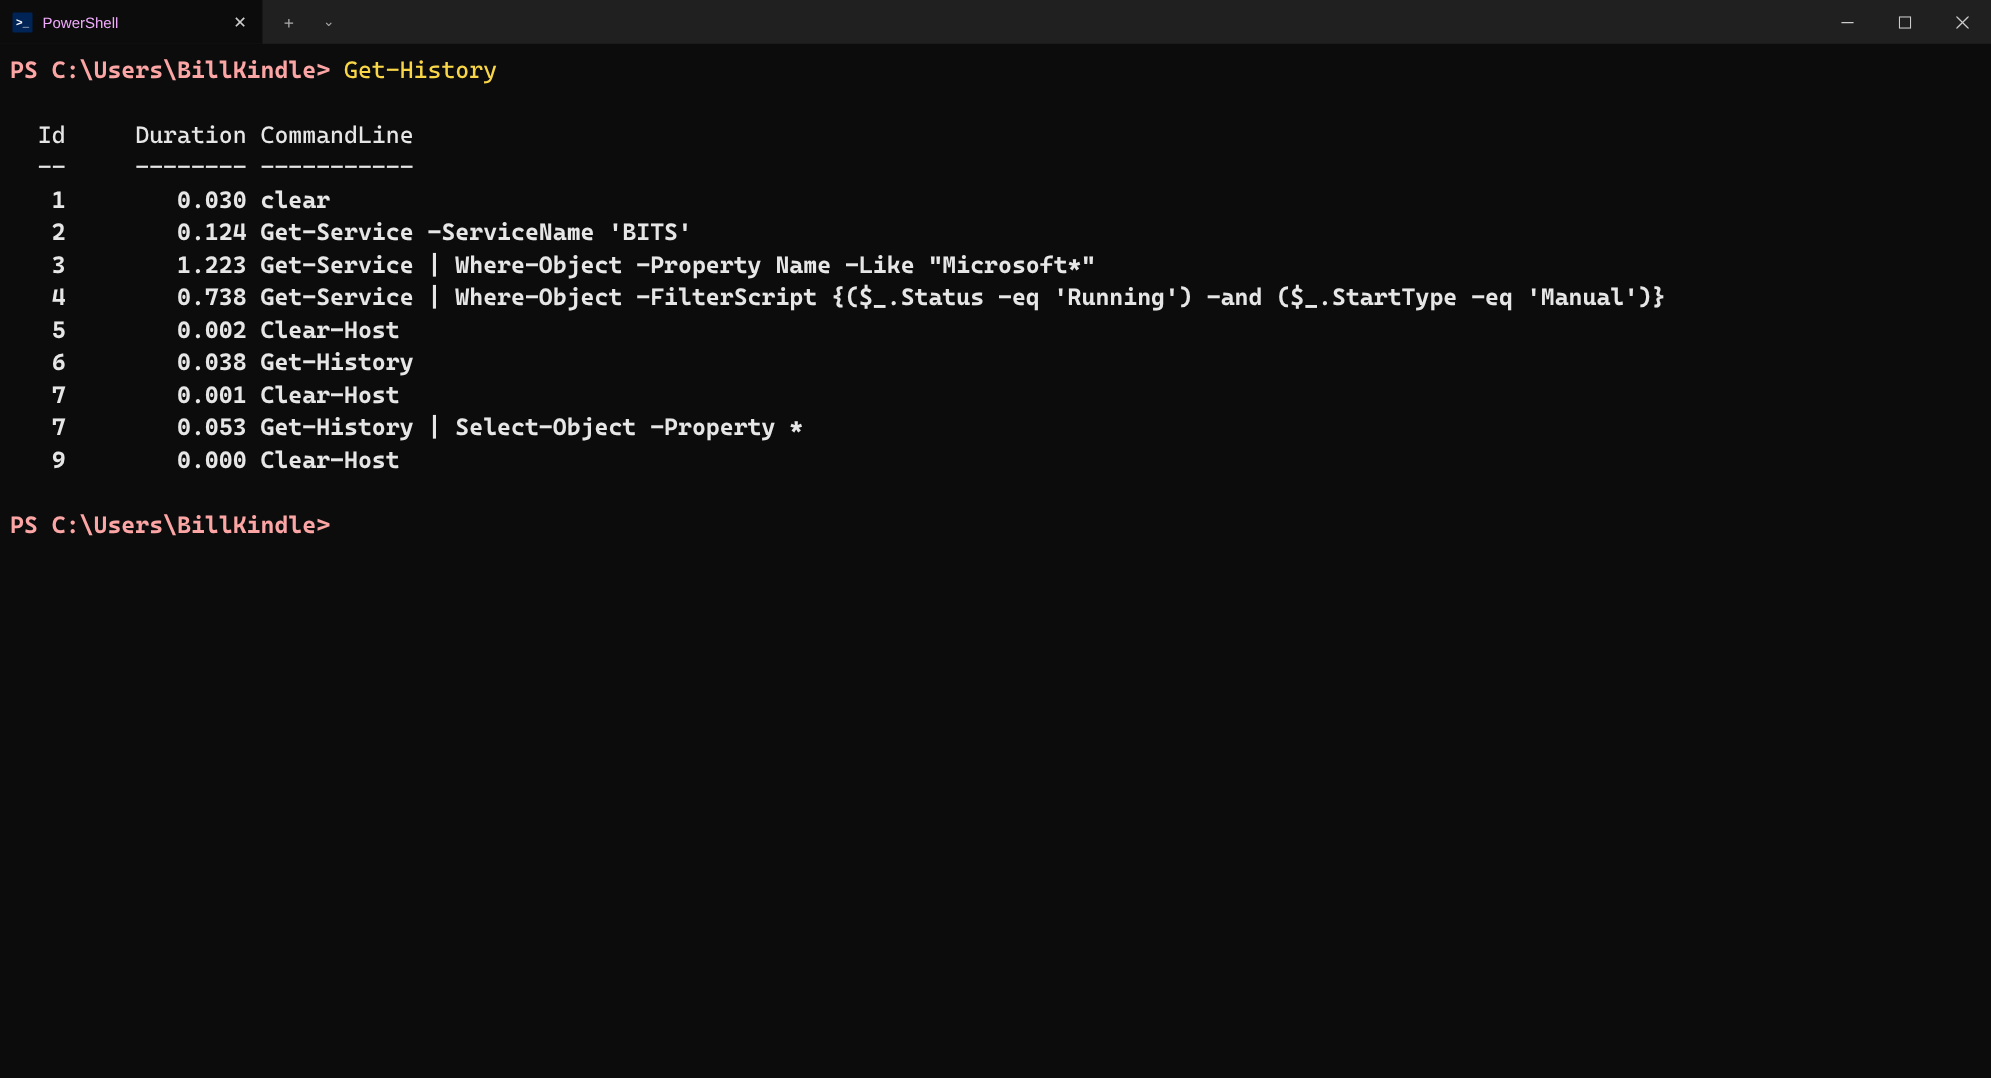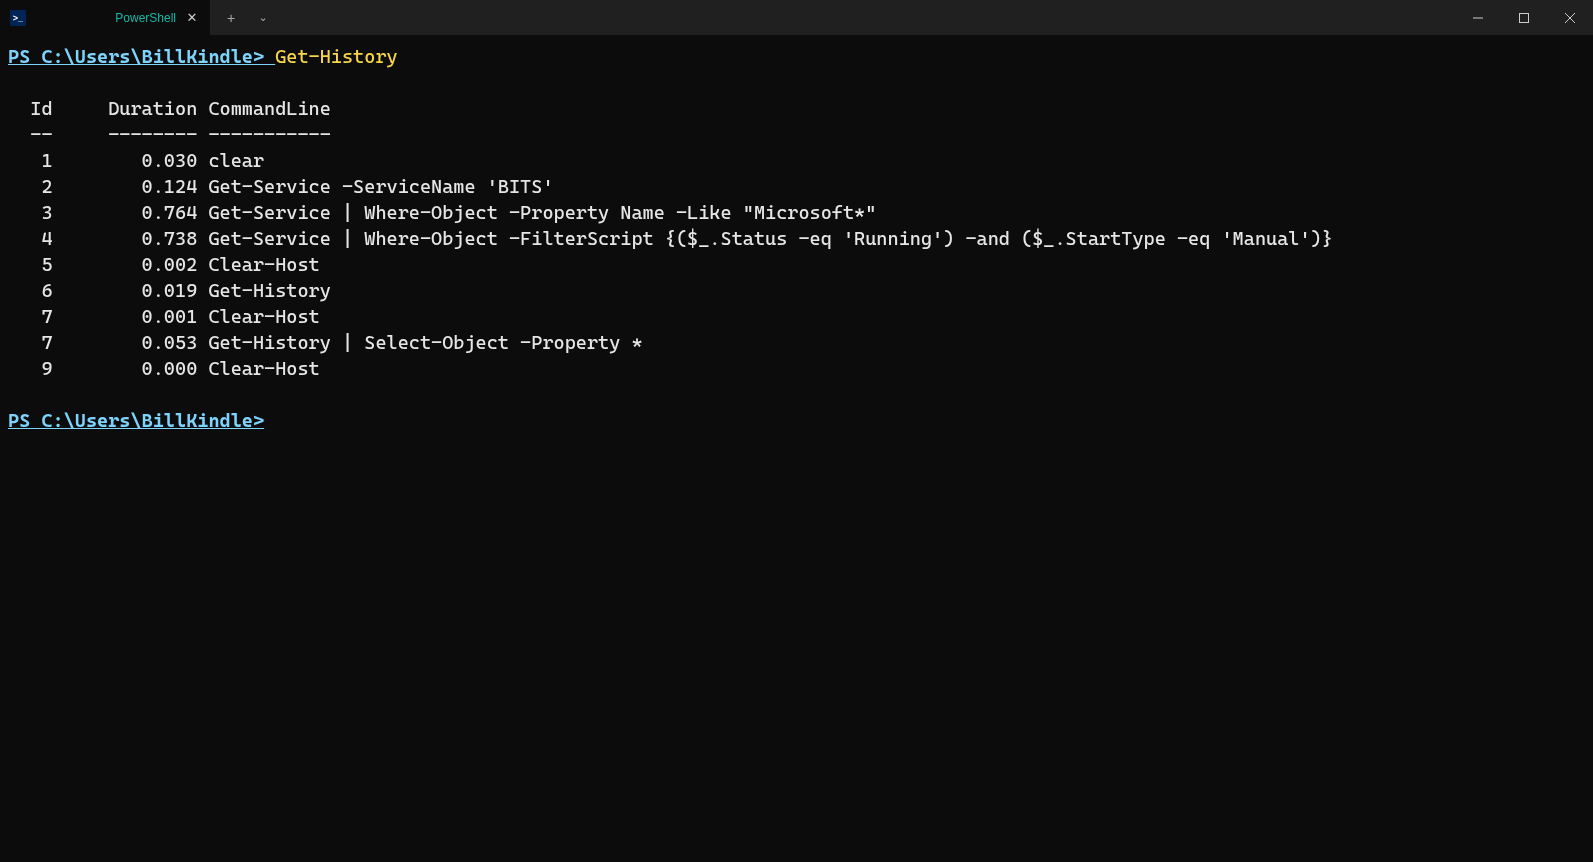--- a/index.html
+++ b/index.html
@@ -1,32 +1,32 @@
 <!DOCTYPE html>
 <html><head>
 <meta charset="utf-8">
 <style>
   * { margin:0; padding:0; box-sizing:border-box; }
   html,body { width:1593px; height:862px; background:#0c0c0c; overflow:hidden; font-family:Consolas,'Cascadia Mono',monospace; }
   .titlebar { height:35px; background:#202020; display:flex; align-items:stretch; color:#ccc; font-family:"Segoe UI",sans-serif; font-size:12px; }
   .tab { display:flex; align-items:center; gap:8px; padding:0 10px 0 10px; background:#0c0c0c; min-width:210px; position:relative; }
   .tab-icon { width:16px; height:16px; background:#012456; display:flex; align-items:center; justify-content:center; color:#fff; font-size:9px; font-weight:bold; border-radius:1px; }
-  .tab-title { flex:1; color:#14b8a6;text-align:right; }
+  .tab-title { flex:1; color:#f0abfc; }
   .tab-close { width:16px; height:16px; display:flex; align-items:center; justify-content:center; color:#ccc; cursor:pointer; font-size:13px; }
   .tab-actions { display:flex; align-items:center; gap:2px; padding-left:6px; }
   .tab-btn { width:30px; height:35px; display:flex; align-items:center; justify-content:center; color:#aaa; cursor:pointer; font-size:14px; }
   .spacer { flex:1; }
   .win-controls { display:flex; }
   .win-btn { width:46px; height:35px; display:flex; align-items:center; justify-content:center; color:#ccc; cursor:pointer; }
   .win-btn svg { stroke:#ccc; fill:none; }
   .terminal { padding:8px 8px; color:#d6d6d6; font-size:19px; line-height:26px; white-space:pre; }
-  .prompt { color:#7dd3fc; font-weight:bold;text-decoration:underline; }
+  .prompt { color:#fca5a5; font-weight:bold; }
   .cmd { color:#f8d648; font-weight:normal; }
   .hdr { color:#e6e6e6; font-weight:normal; }
-  .row { color:#e6e6e6; font-weight:normal; }
+  .row { color:#e6e6e6; font-weight:bold; }
 </style>
 </head>
 <body>
 
 <div class="titlebar">
   <div class="tab">
     <span class="tab-icon">&gt;_</span>
     <span class="tab-title">PowerShell</span>
     <span class="tab-close">✕</span>
   </div>
@@ -54,22 +54,22 @@
     </div>
   </div>
 </div>
 
 <div class="terminal"><span class="prompt">PS C:\Users\BillKindle&gt; </span><span class="cmd">Get-History</span>
 
 <span class="hdr" id="hdrline">  Id     Duration CommandLine</span>
 <span class="hdr" id="sepline">  --     -------- -----------</span>
 <span id="rows"><span class="row">   1        0.030 clear</span>
 <span class="row">   2        0.124 Get-Service -ServiceName 'BITS'</span>
-<span class="row">   3        0.764 Get-Service | Where-Object -Property Name -Like "Microsoft*"</span>
+<span class="row">   3        1.223 Get-Service | Where-Object -Property Name -Like "Microsoft*"</span>
 <span class="row">   4        0.738 Get-Service | Where-Object -FilterScript {($_.Status -eq 'Running') -and ($_.StartType -eq 'Manual')}</span>
 <span class="row">   5        0.002 Clear-Host</span>
-<span class="row">   6        0.019 Get-History</span>
+<span class="row">   6        0.038 Get-History</span>
 <span class="row">   7        0.001 Clear-Host</span>
 <span class="row">   7        0.053 Get-History | Select-Object -Property *</span>
 <span class="row">   9        0.000 Clear-Host</span>
 </span>
 <span class="prompt">PS C:\Users\BillKindle&gt;</span><span> </span>
 </div>
 
 </body></html>

